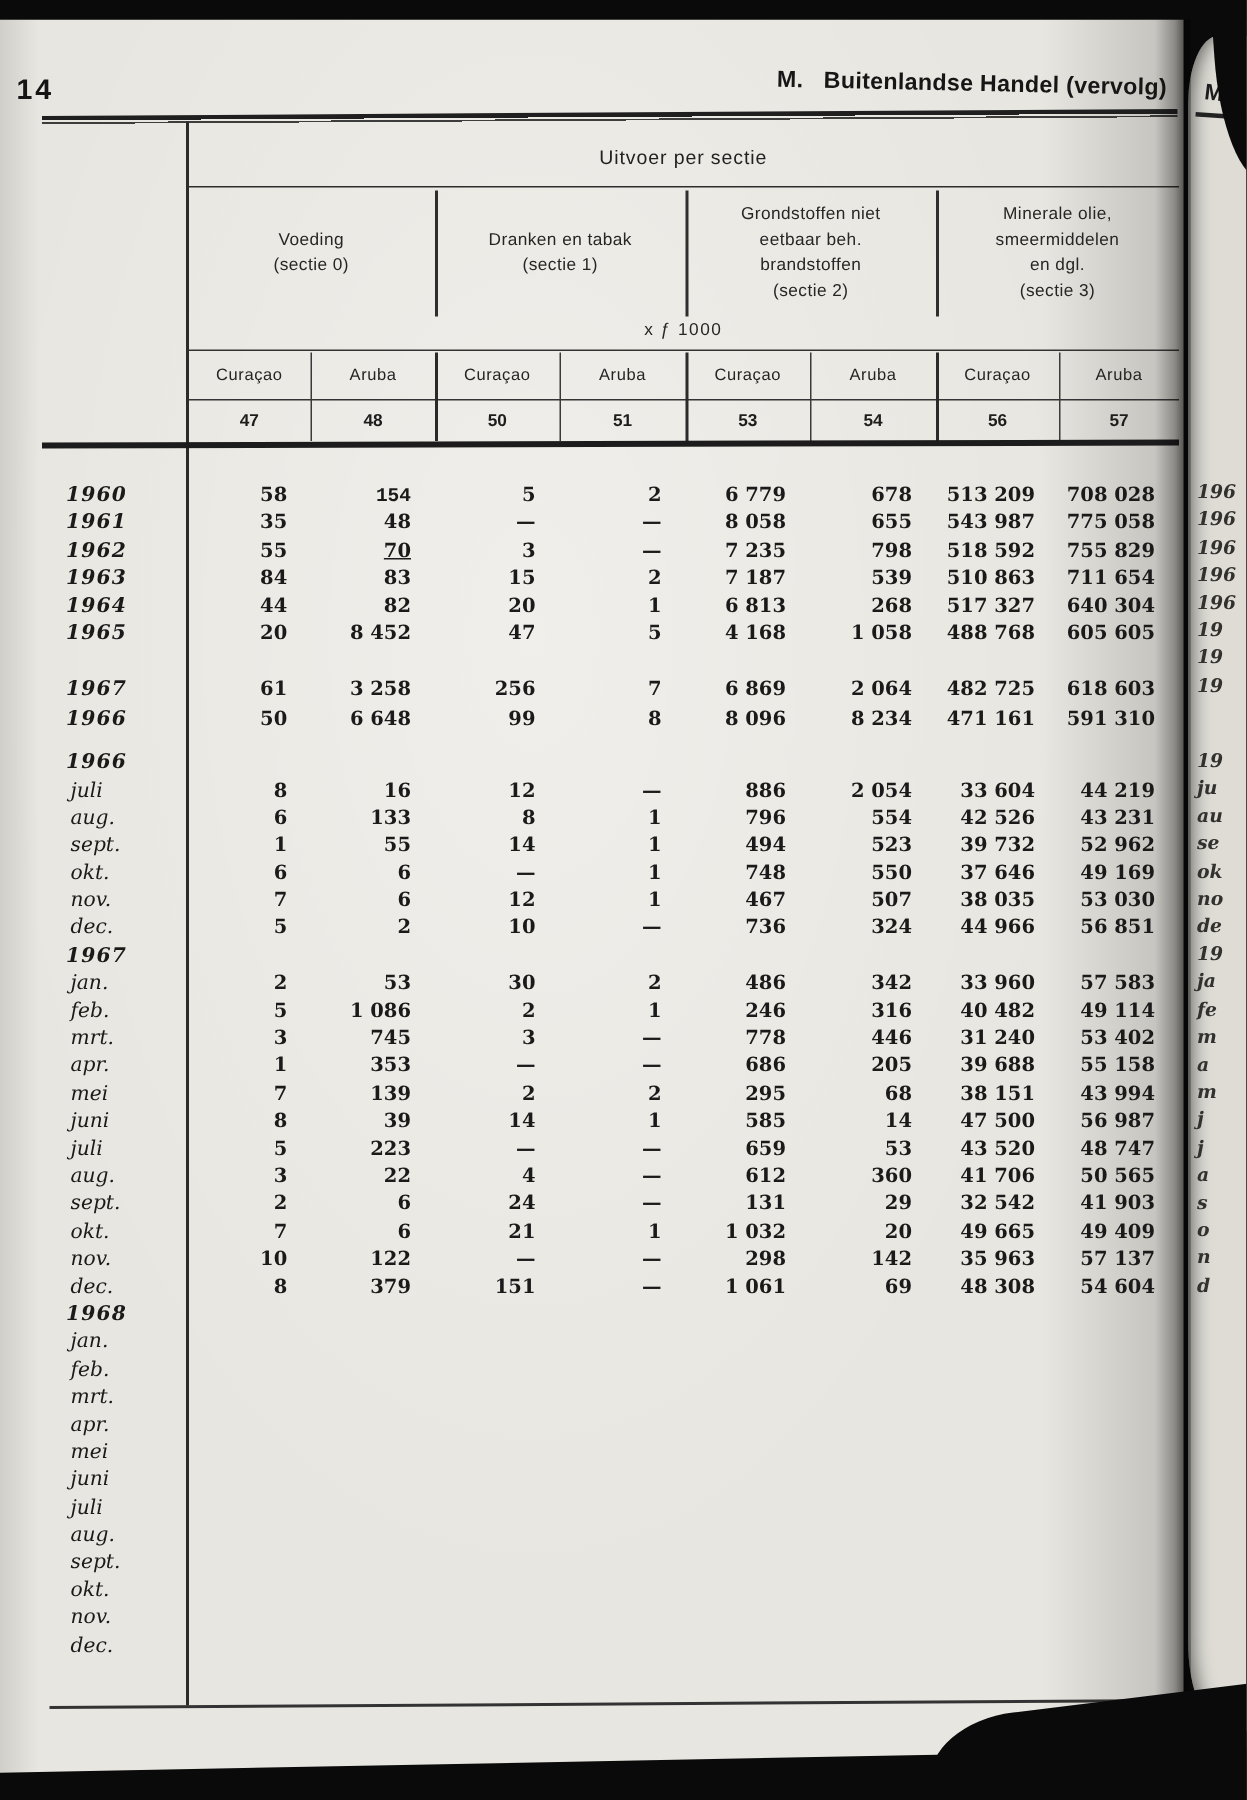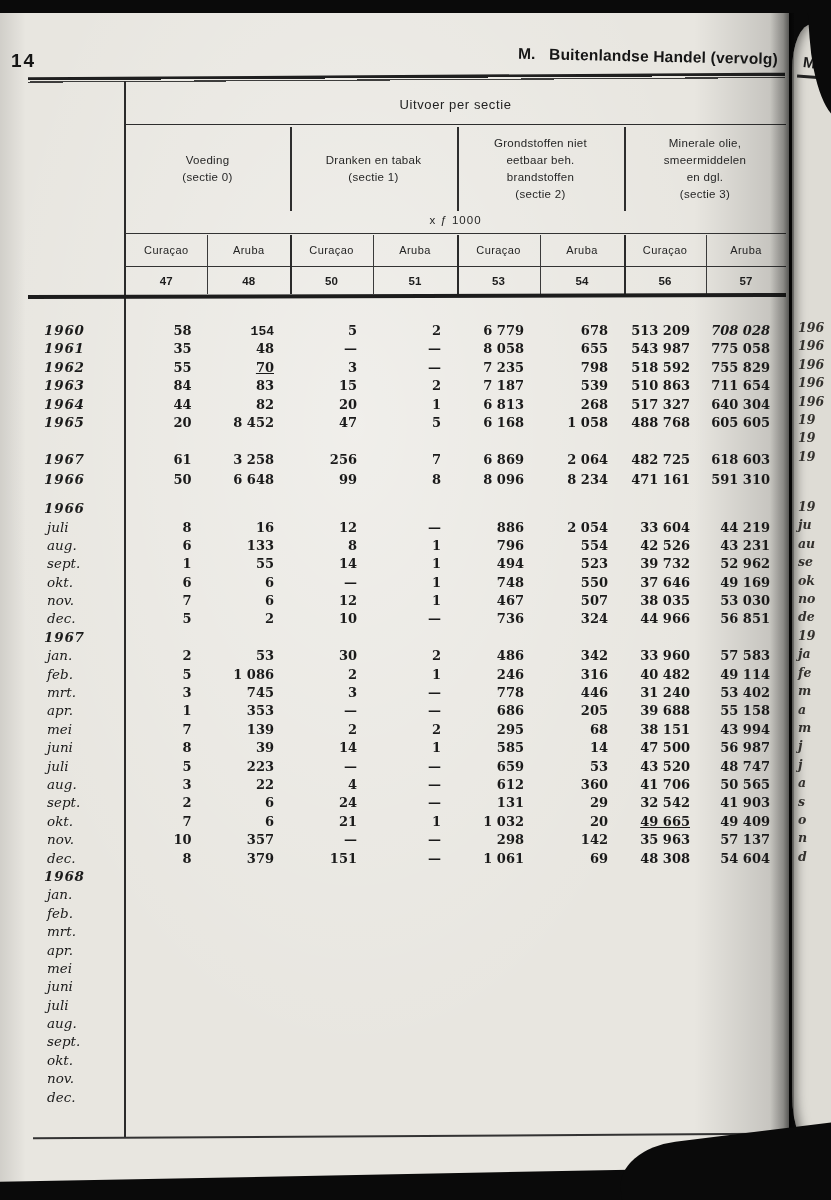--- a/index.html
+++ b/index.html
@@ -134,21 +134,21 @@
     <div class="tbody">
         <div class="trow">
           <div class="rlabel year">1960</div>
           <div class="c" style="width: 82.5px;">58</div>
           <div class="c" style="width: 82.5px; font-family: Liberation Mono, monospace;">154</div>
           <div class="c" style="width: 83px;">5</div>
           <div class="c" style="width: 84px;">2</div>
           <div class="c" style="width: 83px;">6 779</div>
           <div class="c" style="width: 84px;">678</div>
           <div class="c" style="width: 82px;">513 209</div>
-          <div class="c" style="width: 80px; font-style: italic;">708 028</div>
+          <div class="c" style="width: 80px;">708 028</div>
         </div>
         <div class="trow">
           <div class="rlabel year">1961</div>
           <div class="c" style="width: 82.5px;">35</div>
           <div class="c" style="width: 82.5px;">48</div>
           <div class="c" style="width: 83px;">—</div>
           <div class="c" style="width: 84px;">—</div>
           <div class="c" style="width: 83px;">8 058</div>
           <div class="c" style="width: 84px;">655</div>
           <div class="c" style="width: 82px;">543 987</div>
@@ -186,21 +186,21 @@
           <div class="c" style="width: 84px;">268</div>
           <div class="c" style="width: 82px;">517 327</div>
           <div class="c" style="width: 80px;">640 304</div>
         </div>
         <div class="trow">
           <div class="rlabel year">1965</div>
           <div class="c" style="width: 82.5px;">20</div>
           <div class="c" style="width: 82.5px;">8 452</div>
           <div class="c" style="width: 83px;">47</div>
           <div class="c" style="width: 84px;">5</div>
-          <div class="c" style="width: 83px;">6 168</div>
+          <div class="c" style="width: 83px;">4 168</div>
           <div class="c" style="width: 84px;">1 058</div>
           <div class="c" style="width: 82px;">488 768</div>
           <div class="c" style="width: 80px;">605 605</div>
         </div>
         <div class="trow">
           <div class="rlabel year">1966</div>
           <div class="c" style="width: 82.5px;">50</div>
           <div class="c" style="width: 82.5px;">6 648</div>
           <div class="c" style="width: 83px;">99</div>
           <div class="c" style="width: 84px;">8</div>
@@ -393,27 +393,27 @@
           <div class="c" style="width: 80px;">41 903</div>
         </div>
         <div class="trow">
           <div class="rlabel month">okt.</div>
           <div class="c" style="width: 82.5px;">7</div>
           <div class="c" style="width: 82.5px;">6</div>
           <div class="c" style="width: 83px;">21</div>
           <div class="c" style="width: 84px;">1</div>
           <div class="c" style="width: 83px;">1 032</div>
           <div class="c" style="width: 84px;">20</div>
-          <div class="c" style="width: 82px; text-decoration: underline;">49 665</div>
+          <div class="c" style="width: 82px;">49 665</div>
           <div class="c" style="width: 80px;">49 409</div>
         </div>
         <div class="trow">
           <div class="rlabel month">nov.</div>
           <div class="c" style="width: 82.5px;">10</div>
-          <div class="c" style="width: 82.5px;">357</div>
+          <div class="c" style="width: 82.5px;">122</div>
           <div class="c" style="width: 83px;">—</div>
           <div class="c" style="width: 84px;">—</div>
           <div class="c" style="width: 83px;">298</div>
           <div class="c" style="width: 84px;">142</div>
           <div class="c" style="width: 82px;">35 963</div>
           <div class="c" style="width: 80px;">57 137</div>
         </div>
         <div class="trow">
           <div class="rlabel month">dec.</div>
           <div class="c" style="width: 82.5px;">8</div>

